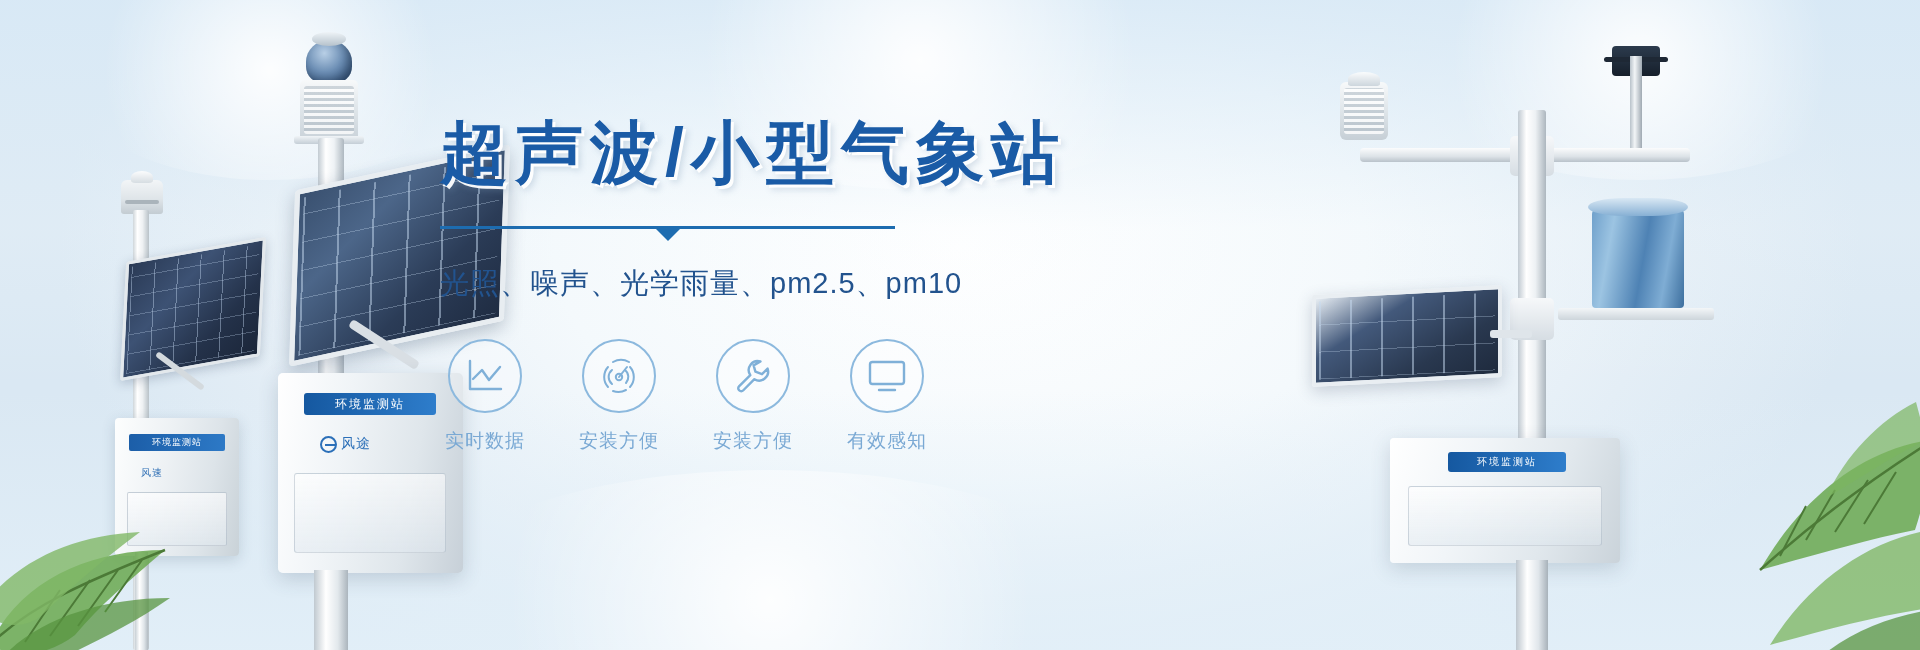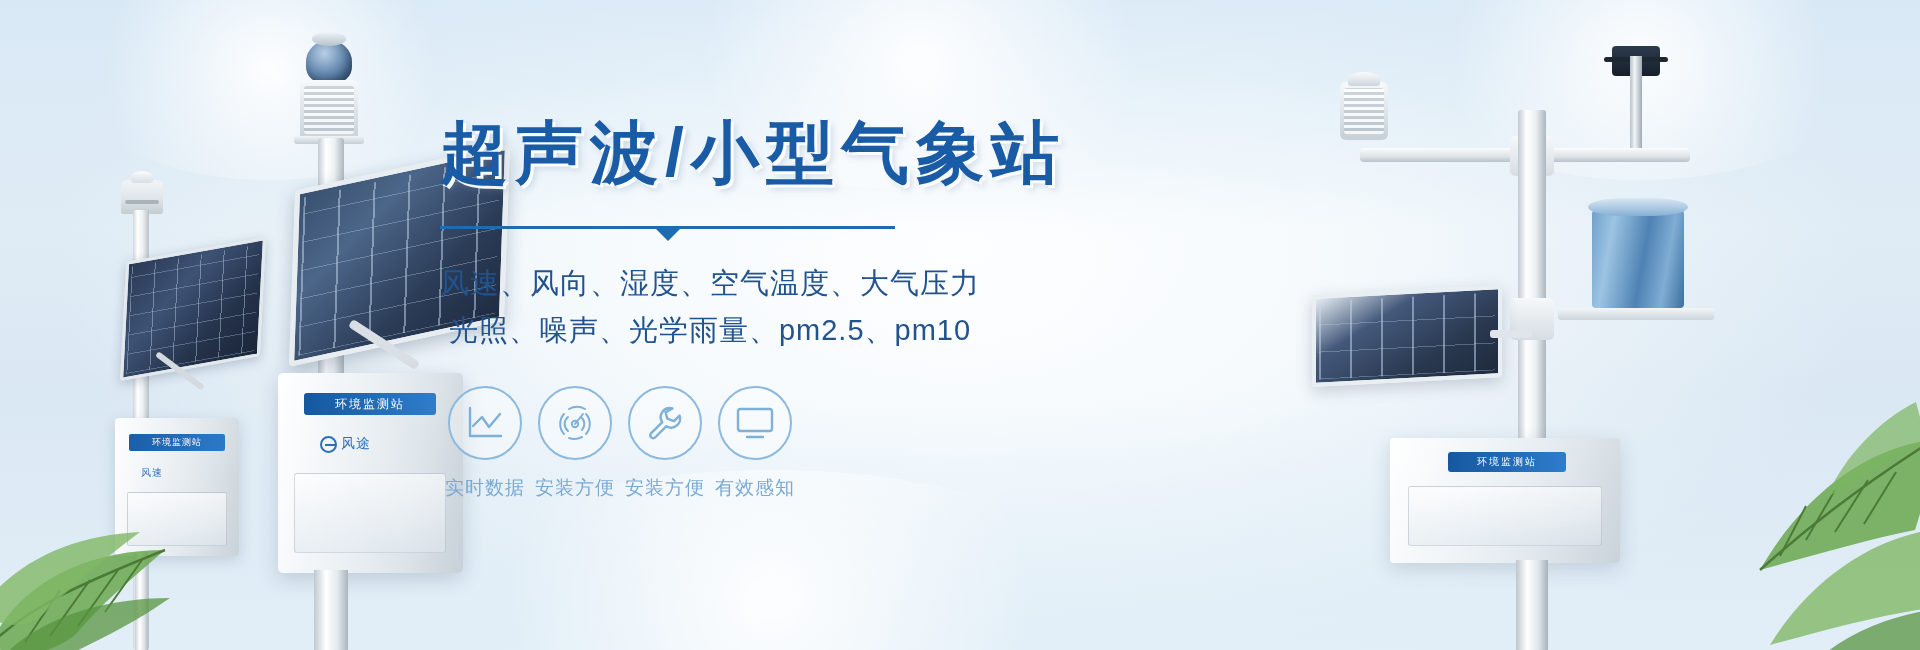--- a/index.html
+++ b/index.html
@@ -297,21 +297,21 @@
     position:absolute; left:50%; top:2px; transform:translateX(-50%);
     width:0; height:0;
     border-left:13px solid transparent; border-right:13px solid transparent;
     border-top:13px solid #1d6cb0;
   }
   .sub{
     margin-top:20px; font-size:29px; color:#22538e; letter-spacing:1px;
     line-height:1.62; text-align:center; white-space:nowrap;
   }
   .features{
-    margin-top:32px; display:flex; align-items:flex-start;
+    margin-top:32px; display:flex; gap:44px; align-items:flex-start;
   }
   .feature{ width:90px; display:flex; flex-direction:column; align-items:center; }
   .fcircle{
     width:74px; height:74px; border-radius:50%;
     border:2px solid #8cb9de;
     display:flex; align-items:center; justify-content:center;
     background:rgba(255,255,255,.35);
   }
   .flabel{
     margin-top:15px; font-size:19px; color:#7aa9d4; letter-spacing:1px; white-space:nowrap;
@@ -405,21 +405,20 @@
   <div class="content">
 
     <div class="title">超声波/小型气象站</div>
 
     <div class="divider">
       <div class="bar"></div>
       <div class="tri"></div>
     </div>
 
     <div class="sub">
-      <div>风速、风向、湿度、空气温度、大气压力</div>
       <div>光照、噪声、光学雨量、pm2.5、pm10</div>
     </div>
 
     <div class="features">
 
       <div class="feature">
         <div class="fcircle">
           <svg width="40" height="36" viewBox="0 0 40 36" fill="none" stroke="#7fb0d8" stroke-width="2.4" stroke-linecap="round" stroke-linejoin="round">
             <path d="M5 3 V31 H36"></path>
             <path d="M8 21 L17 12 L24 22 L35 9"></path>

